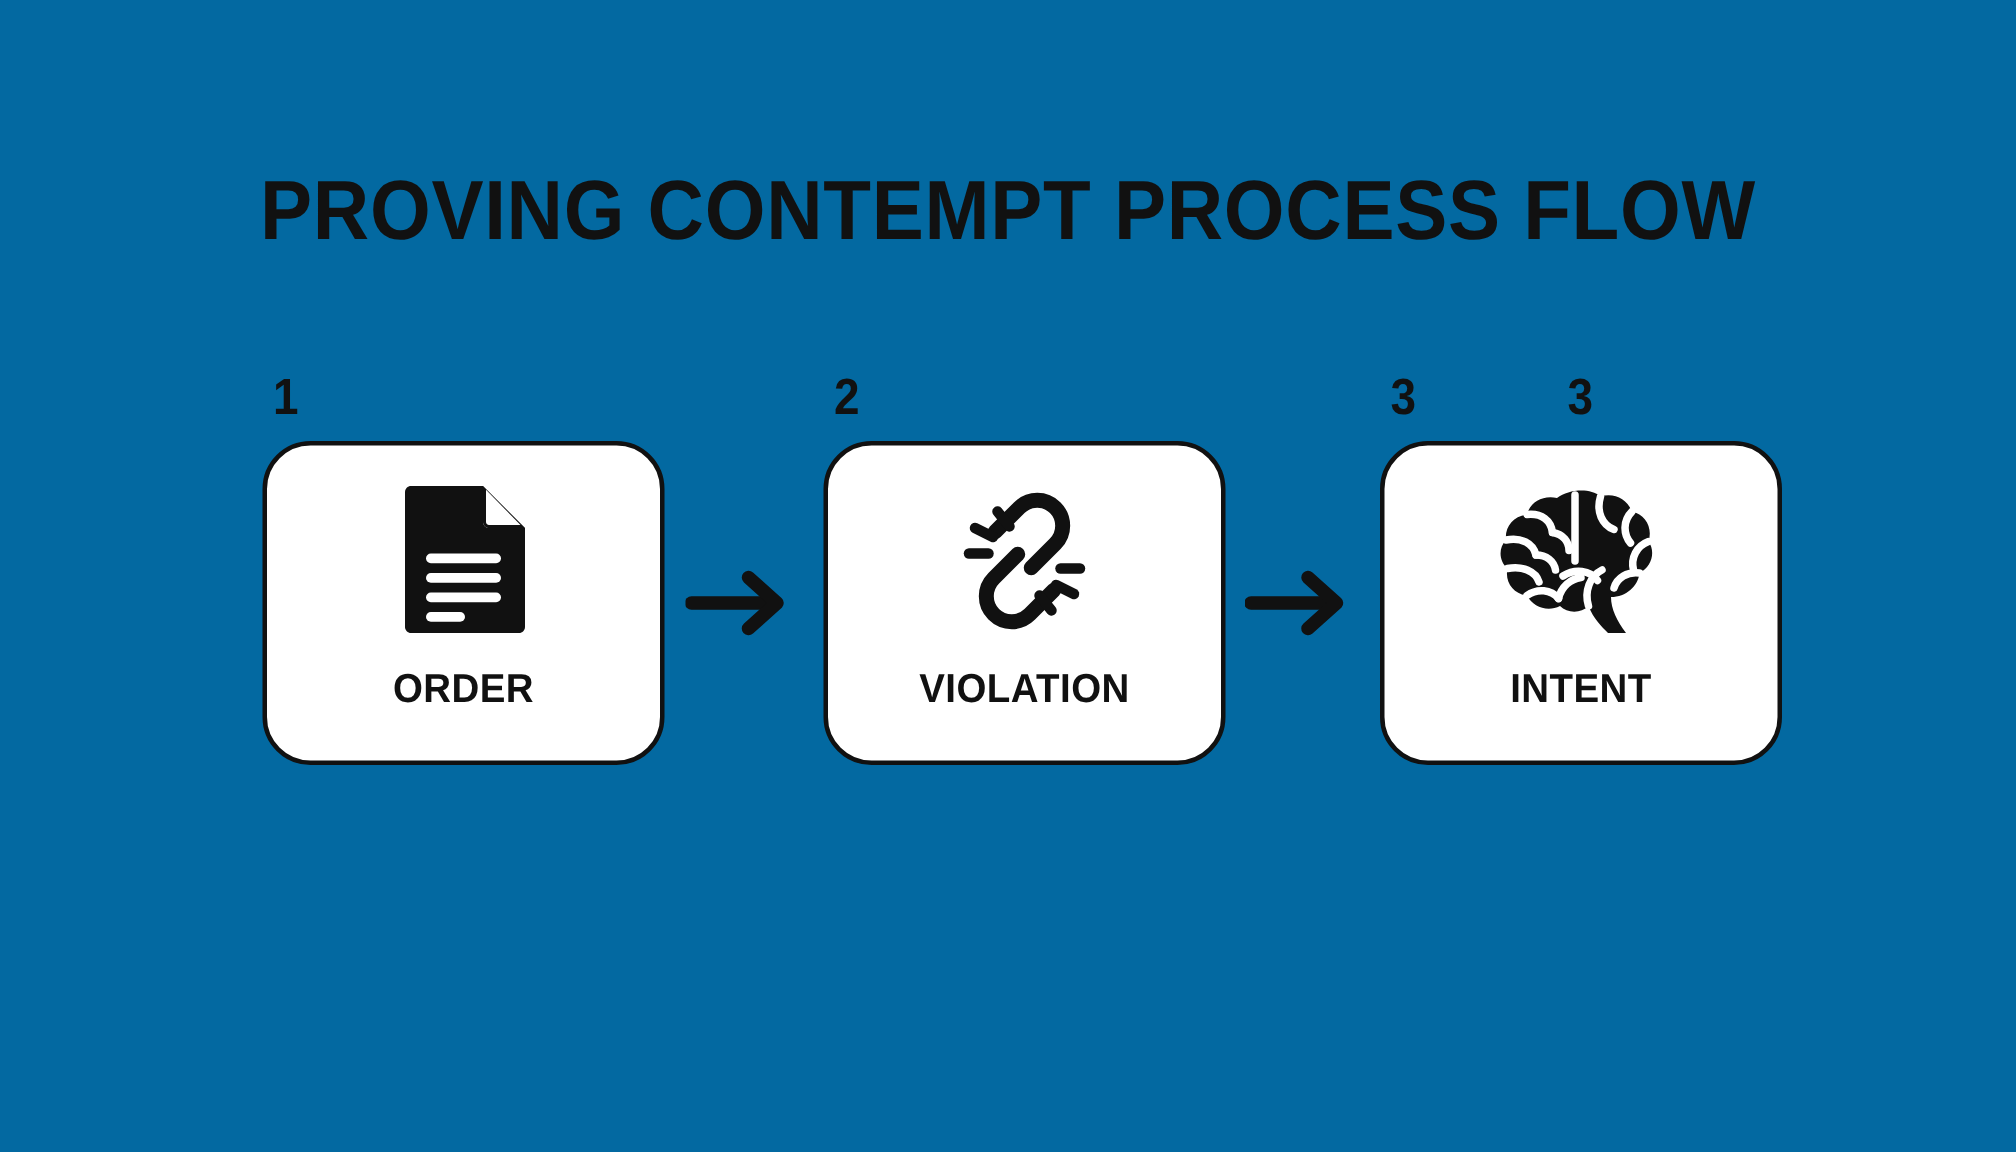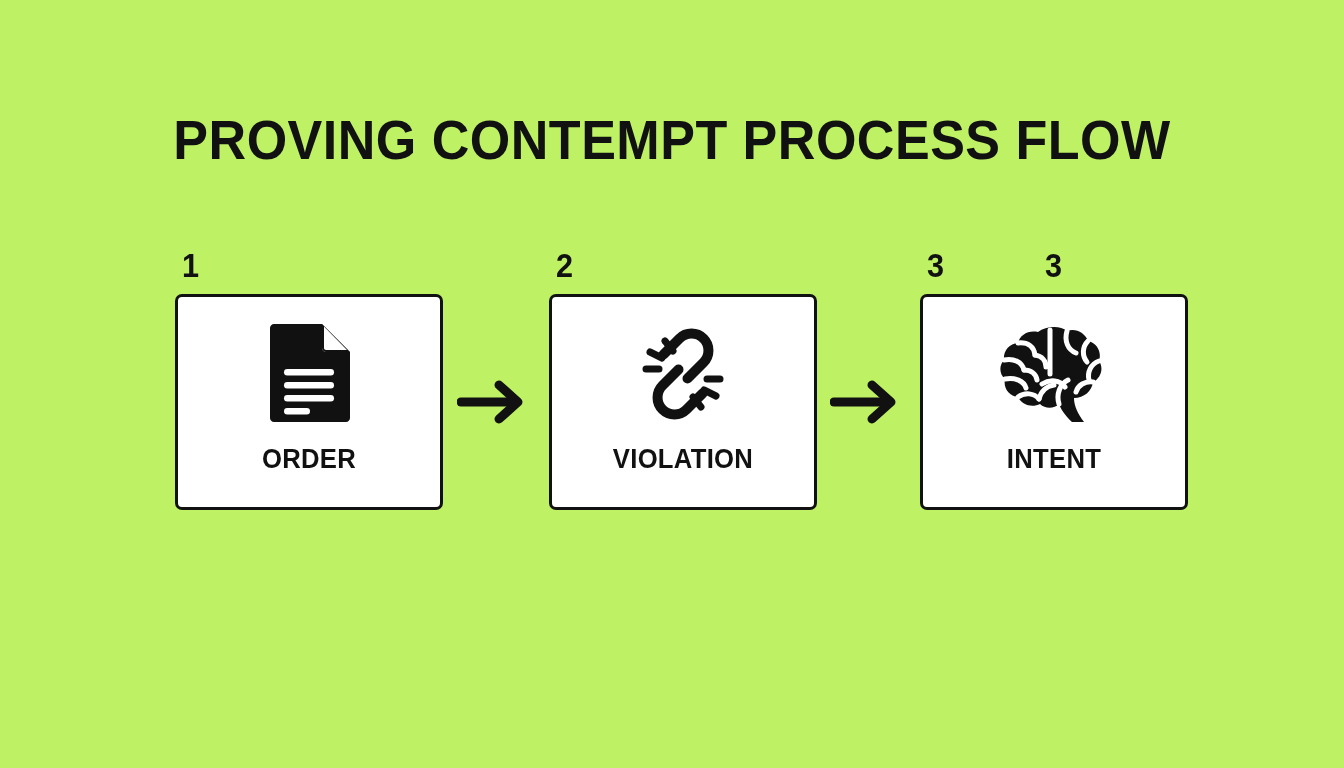--- a/index.html
+++ b/index.html
@@ -12,21 +12,21 @@
     height: 768px;
     background: #fdfdfd;
     font-family: "Liberation Sans", sans-serif;
     overflow: hidden;
     position: relative;
   }
 
   #slide {
     position: absolute;
     inset: 0;
-    background: #bef264;
+    background: #0369a1;
   }
 
   
   #title {
     position: absolute;
     left: 0;
     right: 0;
     top: 108px;
     text-align: center;
     font-family: "Liberation Sans", sans-serif;
@@ -56,21 +56,21 @@
     height: 216px;
   }
   .step.s1 { left: 175px; }
   .step.s2 { left: 549px; }
   .step.s3 { left: 920px; }
 
   .card {
     position: absolute;
     inset: 0;
     border: 3px solid #111111;
-    border-radius: 7px;
+    border-radius: 32px;
     background: #ffffff;
     box-sizing: border-box;
   }
 
   .step-num {
     position: absolute;
     top: -46px;
     left: 7px;
     font-family: "Liberation Sans", sans-serif;
     font-weight: bold;

